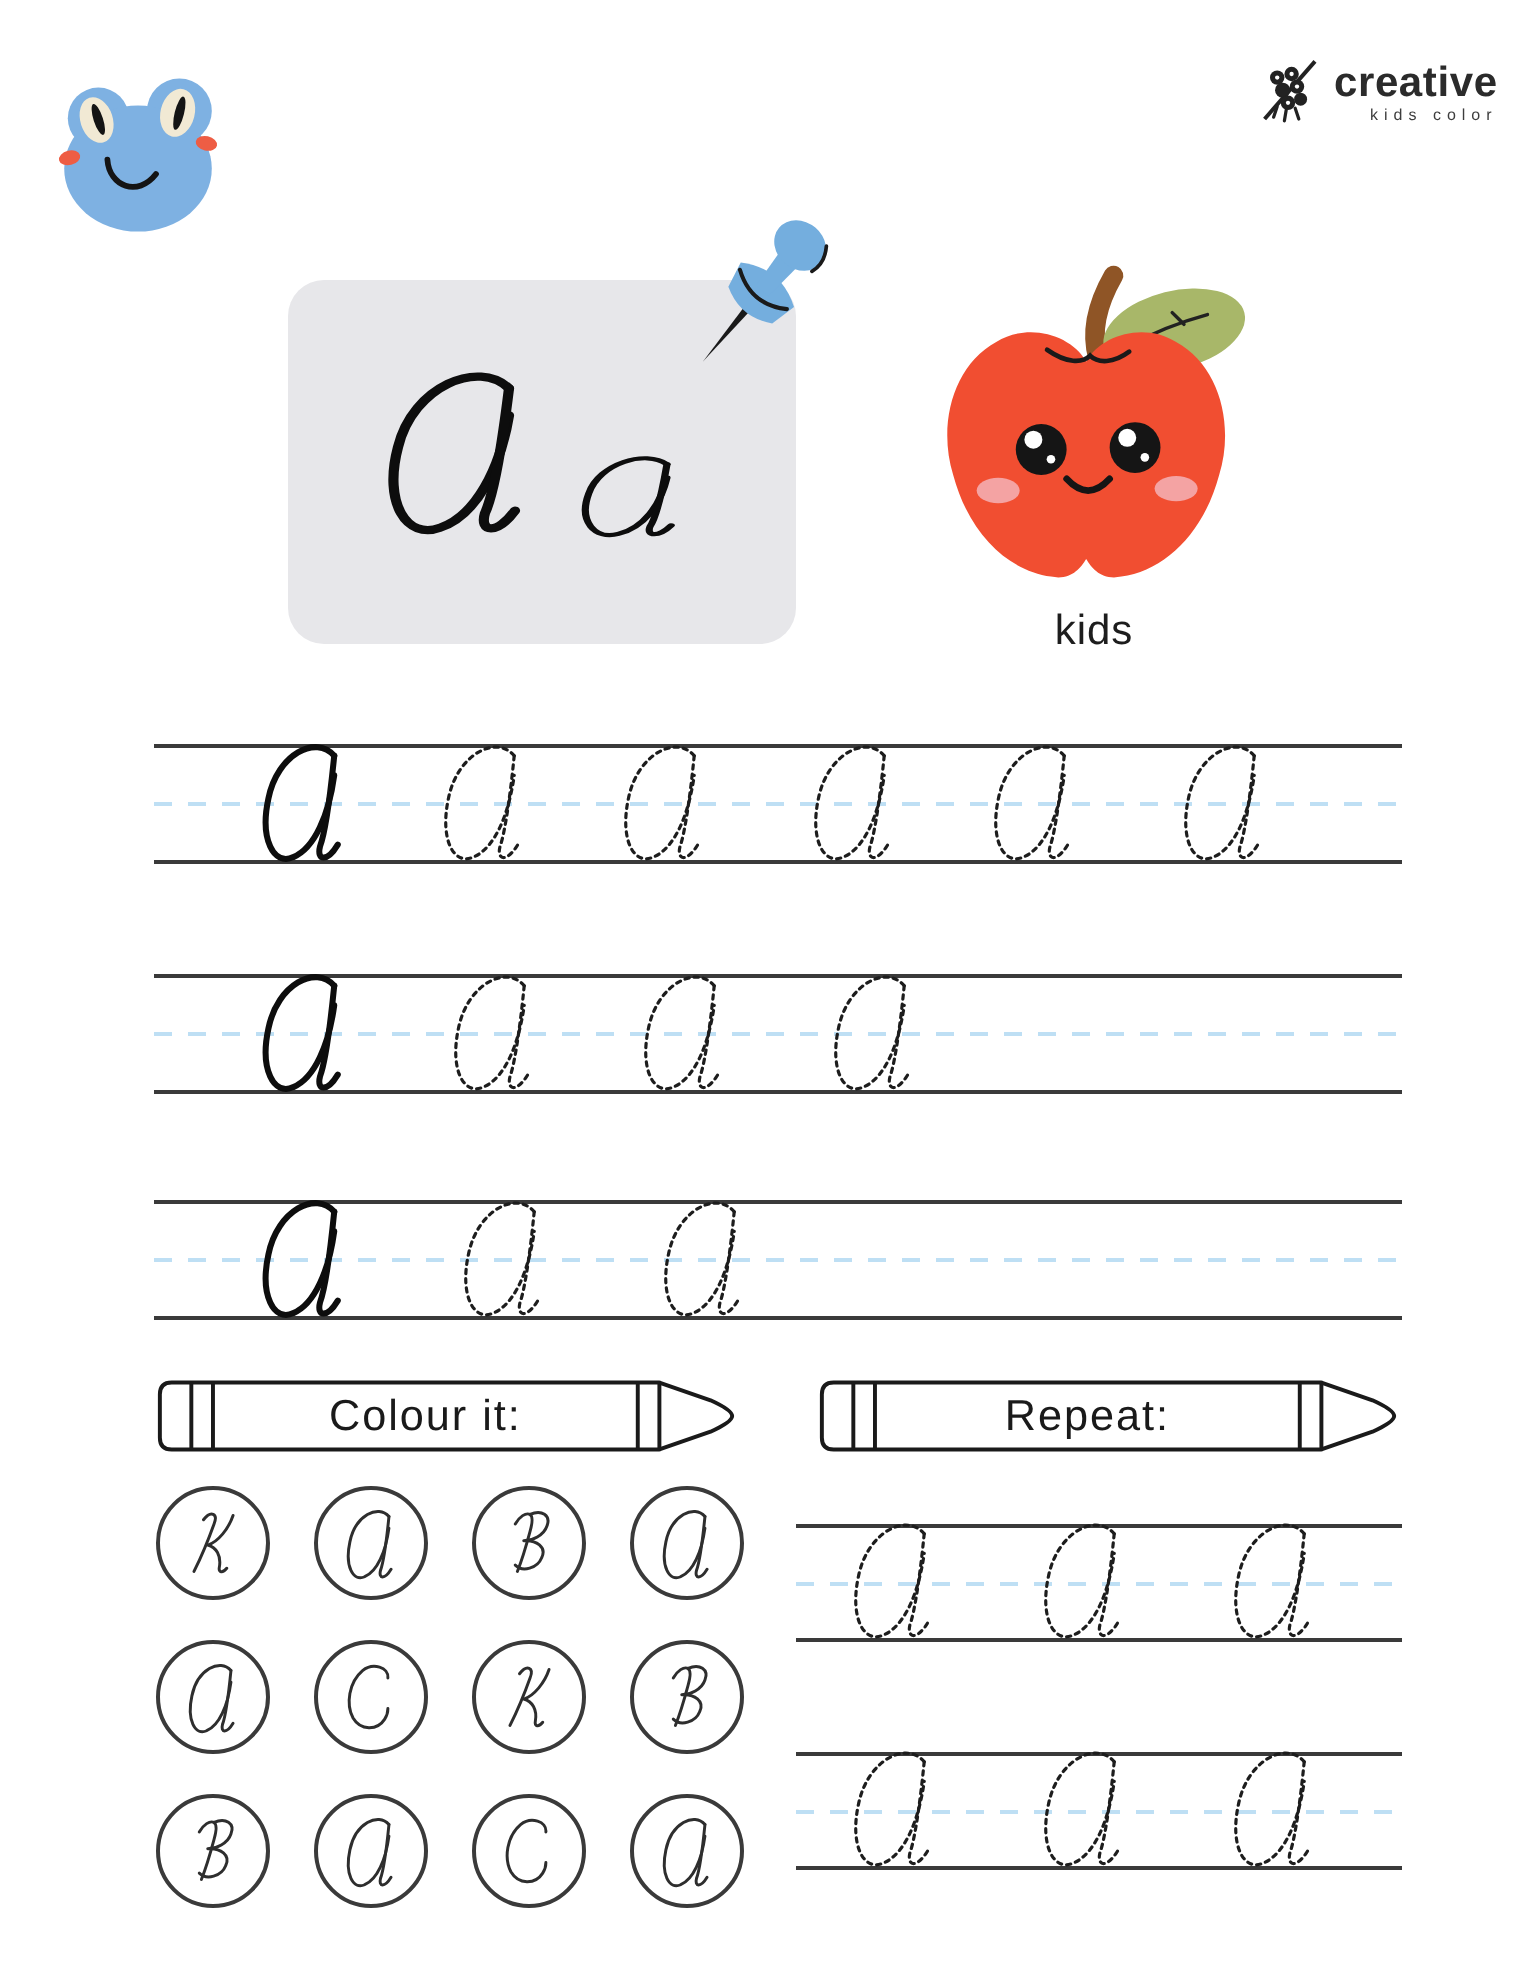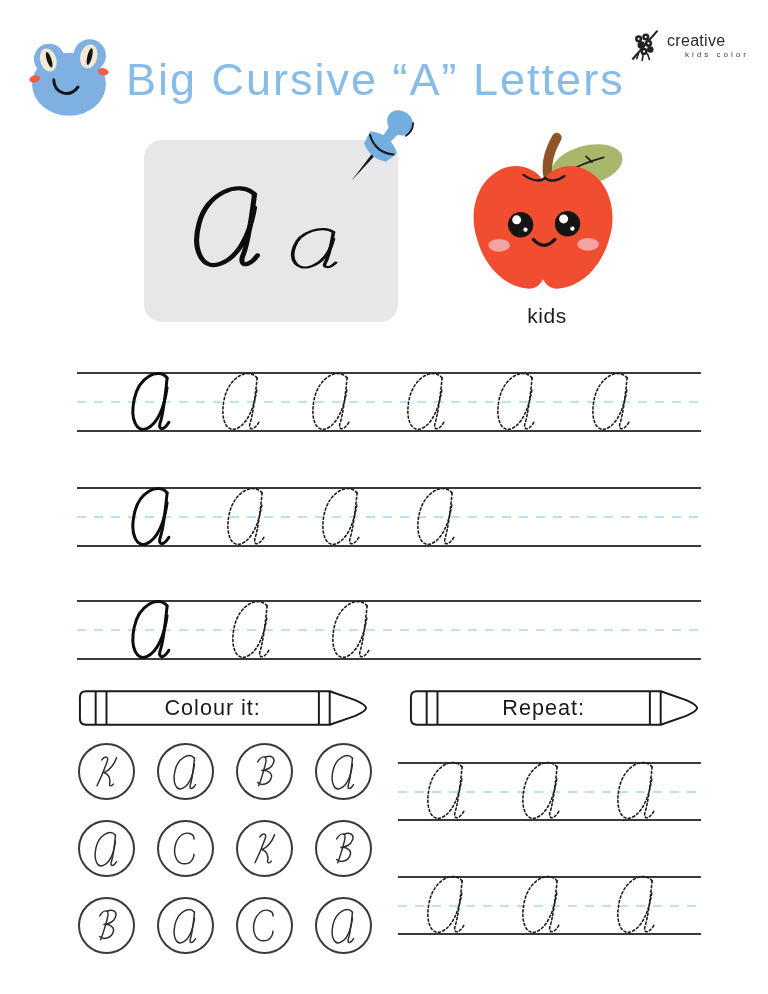--- a/index.html
+++ b/index.html
@@ -5,21 +5,21 @@
   html,body{margin:0;padding:0;background:#ffffff;}
   body{font-family:"Liberation Sans",sans-serif;}
   #page{position:relative;width:768px;height:994px;background:#fff;overflow:hidden;}
 
   
   #frog{position:absolute;left:24px;top:36px;width:90px;height:84px;}
   #title{position:absolute;left:126px;top:54px;font-size:45px;font-weight:300;
          letter-spacing:2px;color:#87bce9;white-space:nowrap;}
   #logo{position:absolute;left:626px;top:28px;display:flex;align-items:center;gap:5px;}
   #logo .txt{display:flex;flex-direction:column;line-height:1;}
-  #logo .brand{font-size:16px;font-weight:normal;color:#2b2b2b;letter-spacing:.3px;}
+  #logo .brand{font-size:21px;font-weight:bold;color:#2b2b2b;letter-spacing:.3px;}
   #logo .tag{font-size:8px;color:#3d3d3d;letter-spacing:3px;margin-top:2px;padding-left:18px;}
 
   
   #card{position:absolute;left:144px;top:140px;width:254px;height:182px;
         background:#e7e7ea;border-radius:18px;}
   #card .bigA{position:absolute;left:46px;top:42px;width:78px;height:88px;}
   #card .smalla{position:absolute;left:144px;top:86px;width:55px;height:44px;}
   #pin{position:absolute;left:352px;top:104px;width:66px;height:92px;
        transform:rotate(40deg);transform-origin:50% 40%;}
 
@@ -76,21 +76,20 @@
     </g>
     <g transform="rotate(14 72 21)">
       <ellipse cx="72" cy="21" rx="9.5" ry="13.5" fill="#f1e9d4"></ellipse>
       <ellipse cx="73" cy="21" rx="2.6" ry="9.5" fill="#141414"></ellipse>
     </g>
     <ellipse cx="12" cy="46" rx="6" ry="4" fill="#ee5d44" transform="rotate(-14 12 46)"></ellipse>
     <ellipse cx="88" cy="38" rx="6" ry="4" fill="#ee5d44" transform="rotate(12 88 38)"></ellipse>
     <path d="M33 47 C34 62 50 68 60 55" fill="none" stroke="#141414" stroke-width="3.2" stroke-linecap="round"></path>
   </svg>
 
-  <div id="title">Big Cursive “A” Letters</div>
 
   <div id="logo">
     <svg width="36" height="36" viewBox="0 0 40 40">
       <line x1="35" y1="3" x2="7" y2="35" stroke="#222" stroke-width="2.2"></line>
       <g fill="#222">
         <circle cx="14" cy="12" r="4"></circle>
           <circle cx="22" cy="10" r="4"></circle>
         <circle cx="17" cy="19" r="4.2"></circle>
           <circle cx="25" cy="17" r="4"></circle>
         <circle cx="20" cy="26" r="4"></circle>

